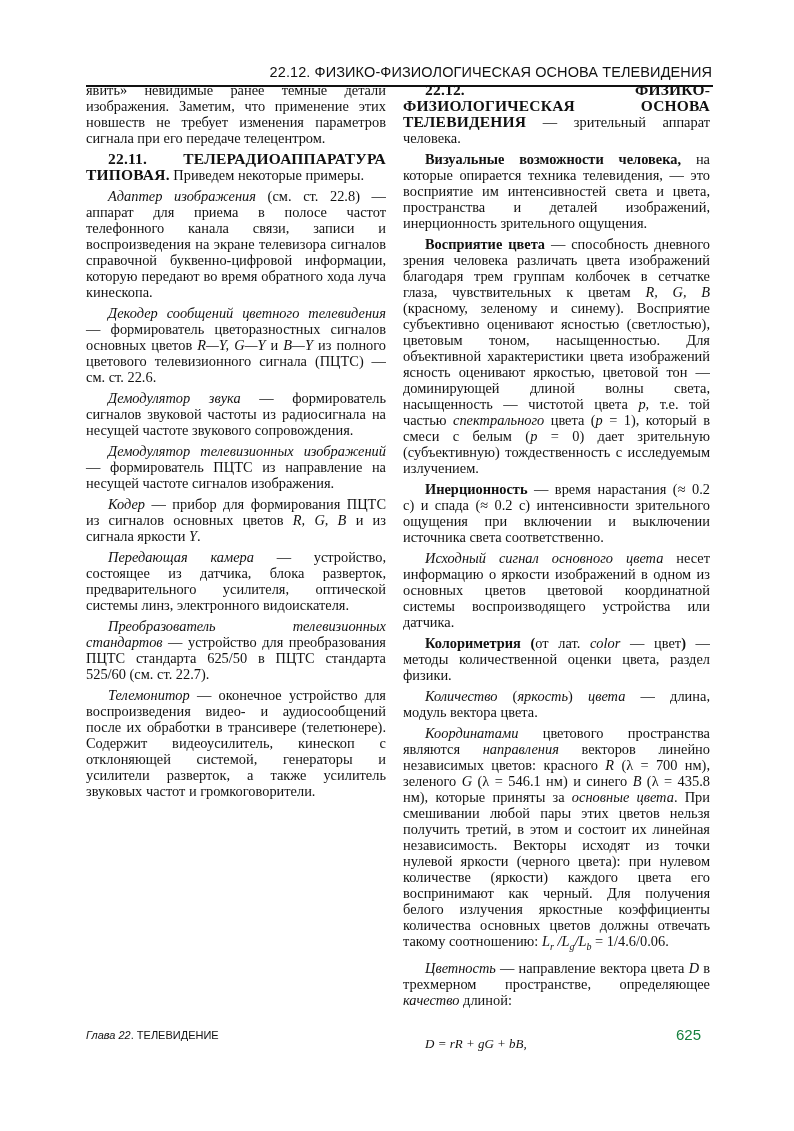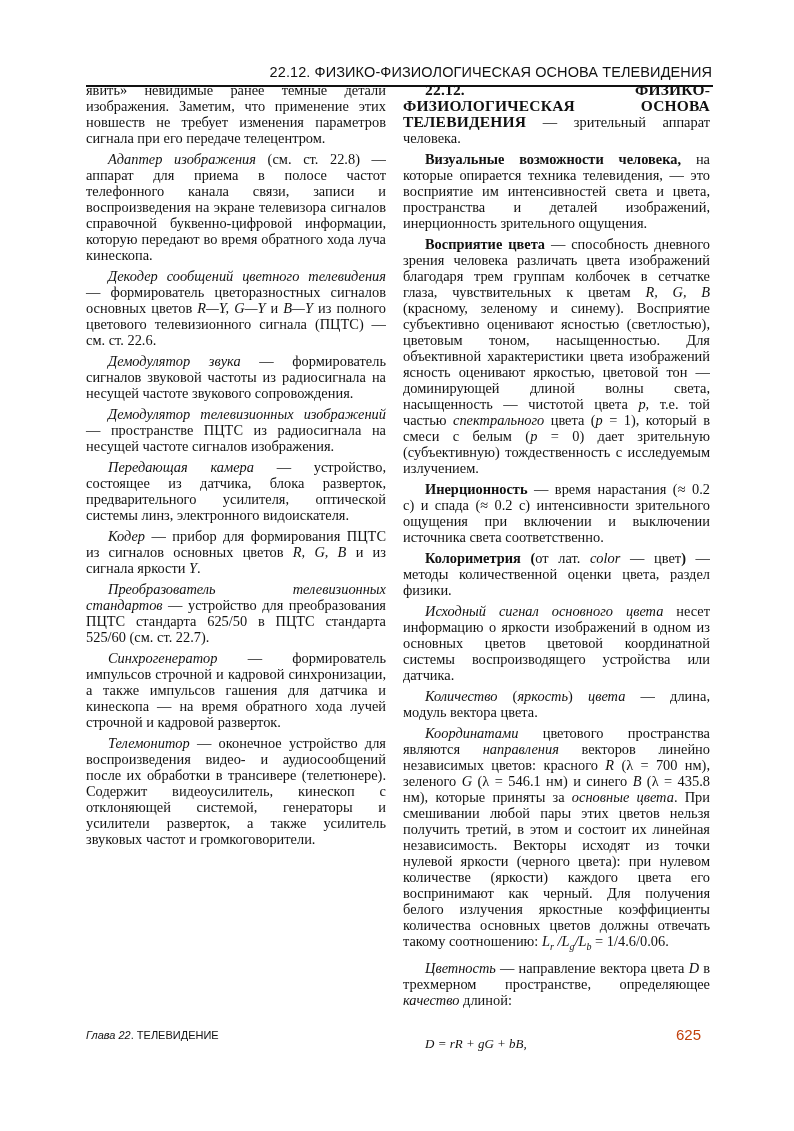--- a/index.html
+++ b/index.html
@@ -29,69 +29,69 @@
     margin: 28px 0 0 22px; font-style: italic; font-family: "Liberation Serif", serif;
     font-size: 13px; text-indent: 0 !important;
   }
   .foot-left {
     position: absolute; left: 86px; top: 1029px;
     font-family: "Liberation Sans", sans-serif; font-size: 11px; color: #111;
   }
   .foot-left .i { font-style: italic; }
   .foot-right {
     position: absolute; left: 676px; top: 1026px;
-    font-family: "Liberation Sans", sans-serif; font-size: 15px; color: #c2410c;
+    font-family: "Liberation Sans", sans-serif; font-size: 15px; color: #15803d;
   }
   sub { font-size: 10px; }
 </style>
 </head>
 <body>
 
 <div class="page">
 
   <div class="running-head">22.12. ФИЗИКО-ФИЗИОЛОГИЧЕСКАЯ ОСНОВА ТЕЛЕВИДЕНИЯ</div>
   <div class="head-rule"></div>
 
   <div class="col left">
     <p class="noindent">явить» невидимые ранее темные детали изображения. Заметим, что применение этих новшеств не требует изменения параметров сигнала при его передаче телецентром.</p>
 
+    <p><span class="sectitle">22.11. ТЕЛЕРАДИОАППАРАТУРА ТИПОВАЯ.</span><span> Приведем некоторые примеры.</span></p>
 
     <p><span class="i">Адаптер изображения</span><span> (см. ст. 22.8) — аппарат для приема в полосе частот телефонного канала связи, записи и воспроизведения на экране телевизора сигналов справочной буквенно-цифровой информации, которую передают во время обратного хода луча кинескопа.</span></p>
 
     <p><span class="i">Декодер сообщений цветного телевидения</span><span> — формирователь цветоразностных сигналов основных цветов </span><span class="i">R—Y, G—Y</span><span> и </span><span class="i">B—Y</span><span> из полного цветового телевизионного сигнала (ПЦТС) — см. ст. 22.6.</span></p>
 
     <p><span class="i">Демодулятор звука</span><span> — формирователь сигналов звуковой частоты из радиосигнала на несущей частоте звукового сопровождения.</span></p>
 
-    <p><span class="i">Демодулятор телевизионных изображений</span><span> — пространстве ПЦТС из радиосигнала на несущей частоте сигналов изображения.</span></p>
+    <p><span class="i">Демодулятор телевизионных изображений</span><span> — формирователь ПЦТС из направление на несущей частоте сигналов изображения.</span></p>
+
+    <p><span class="i">Кодер</span><span> — прибор для формирования ПЦТС из сигналов основных цветов </span><span class="i">R, G, B</span><span> и из сигнала яркости </span><span class="i">Y</span><span>.</span></p>
 
     <p><span class="i">Передающая камера</span><span> — устройство, состоящее из датчика, блока разверток, предварительного усилителя, оптической системы линз, электронного видоискателя.</span></p>
 
-    <p><span class="i">Кодер</span><span> — прибор для формирования ПЦТС из сигналов основных цветов </span><span class="i">R, G, B</span><span> и из сигнала яркости </span><span class="i">Y</span><span>.</span></p>
-
     <p><span class="i">Преобразователь телевизионных стандартов</span><span> — устройство для преобразования ПЦТС стандарта 625/50 в ПЦТС стандарта 525/60 (см. ст. 22.7).</span></p>
 
-    <p><span class="i">Синхрогенератор</span><span> — формирователь импульсов строчной и кадровой синхронизации, а также импульсов гашения для датчика и кинескопа — на время обратного хода лучей строчной и кадровой разверток.</span></p>
 
     <p><span class="i">Телемонитор</span><span> — оконечное устройство для воспроизведения видео- и аудиосообщений после их обработки в трансивере (телетюнере). Содержит видеоусилитель, кинескоп с отклоняющей системой, генераторы и усилители разверток, а также усилитель звуковых частот и громкоговорители.</span></p>
 
 
   </div>
 
   <div class="col right">
     <p><span class="sectitle">22.12. ФИЗИКО-ФИЗИОЛОГИЧЕСКАЯ ОСНОВА ТЕЛЕВИДЕНИЯ</span><span> — зрительный аппарат человека.</span></p>
 
     <p><span class="b">Визуальные возможности человека,</span><span> на которые опирается техника телевидения, — это восприятие им интенсивностей света и цвета, пространства и деталей изображений, инерционность зрительного ощущения.</span></p>
 
     <p><span class="b">Восприятие цвета</span><span> — способность дневного зрения человека различать цвета изображений благодаря трем группам колбочек в сетчатке глаза, чувствительных к цветам </span><span class="i">R, G, B</span><span> (красному, зеленому и синему). Восприятие субъективно оценивают ясностью (светлостью), цветовым тоном, насыщенностью. Для объективной характеристики цвета изображений ясность оценивают яркостью, цветовой тон — доминирующей длиной волны света, насыщенность — чистотой цвета </span><span class="i">p,</span><span> т.е. той частью </span><span class="i">спектрального</span><span> цвета (</span><span class="i">p</span><span> = 1), который в смеси с белым (</span><span class="i">p</span><span> = 0) дает зрительную (субъективную) тождественность с исследуемым излучением.</span></p>
 
     <p><span class="b">Инерционность</span><span> — время нарастания (≈ 0.2 с) и спада (≈ 0.2 с) интенсивности зрительного ощущения при включении и выключении источника света соответственно.</span></p>
 
+    <p><span class="i">Исходный сигнал основного цвета</span><span> несет информацию о яркости изображений в одном из основных цветов цветовой координатной системы воспроизводящего устройства или датчика.</span></p>
+
     <p><span class="b">Колориметрия (</span><span>от лат. </span><span class="i">color</span><span> — цвет</span><span class="b">)</span><span> — методы количественной оценки цвета, раздел физики.</span></p>
-
-    <p><span class="i">Исходный сигнал основного цвета</span><span> несет информацию о яркости изображений в одном из основных цветов цветовой координатной системы воспроизводящего устройства или датчика.</span></p>
 
     <p><span class="i">Количество</span><span> (</span><span class="i">яркость</span><span>) </span><span class="i">цвета</span><span> — длина, модуль вектора цвета.</span></p>
 
     <p><span class="i">Координатами</span><span> цветового пространства являются </span><span class="i">направления</span><span> векторов линейно независимых цветов: красного </span><span class="i">R</span><span> (λ = 700 нм), зеленого </span><span class="i">G</span><span> (λ = 546.1 нм) и синего </span><span class="i">B</span><span> (λ = 435.8 нм), которые приняты за </span><span class="i">основные цвета</span><span>. При смешивании любой пары этих цветов нельзя получить третий, в этом и состоит их линейная независимость. Векторы исходят из точки нулевой яркости (черного цвета): при нулевом количестве (яркости) каждого цвета его воспринимают как черный. Для получения белого излучения яркостные коэффициенты количества основных цветов должны отвечать такому соотношению: </span><span class="i"><span>L</span><sub>r</sub><span> /</span><span>L</span><sub>g</sub><span>/</span><span>L</span><sub>b</sub></span><span> = 1/4.6/0.06.</span></p>
 
     <p><span class="i">Цветность</span><span> — направление вектора цвета </span><span class="i">D</span><span> в трехмерном пространстве, определяющее </span><span class="i">качество</span><span> длиной:</span></p>
 
     <div class="formula">D = rR + gG + bB,</div>
   </div>
 

